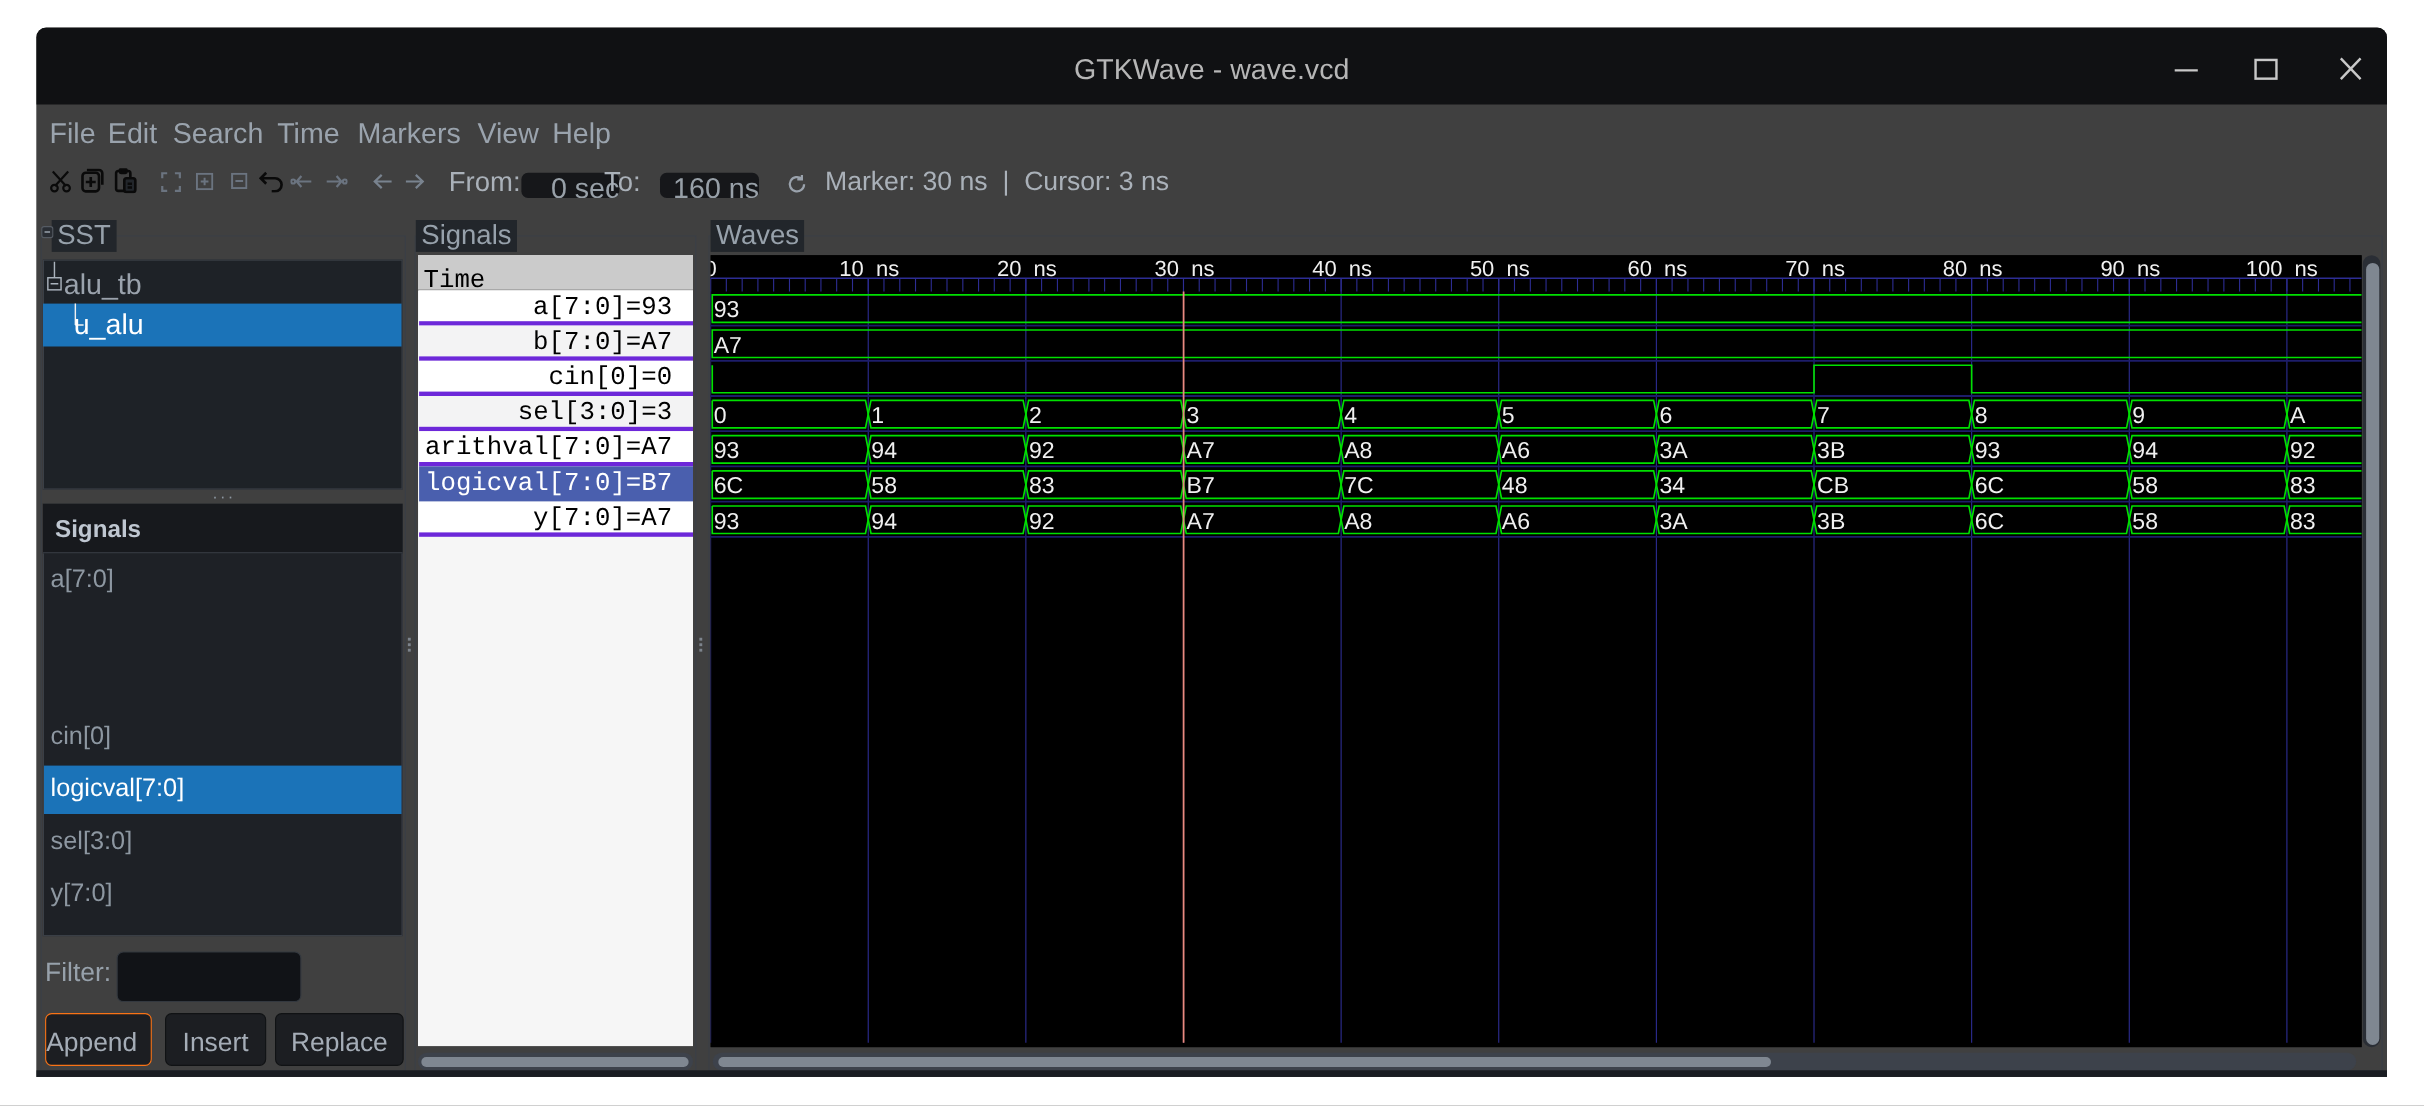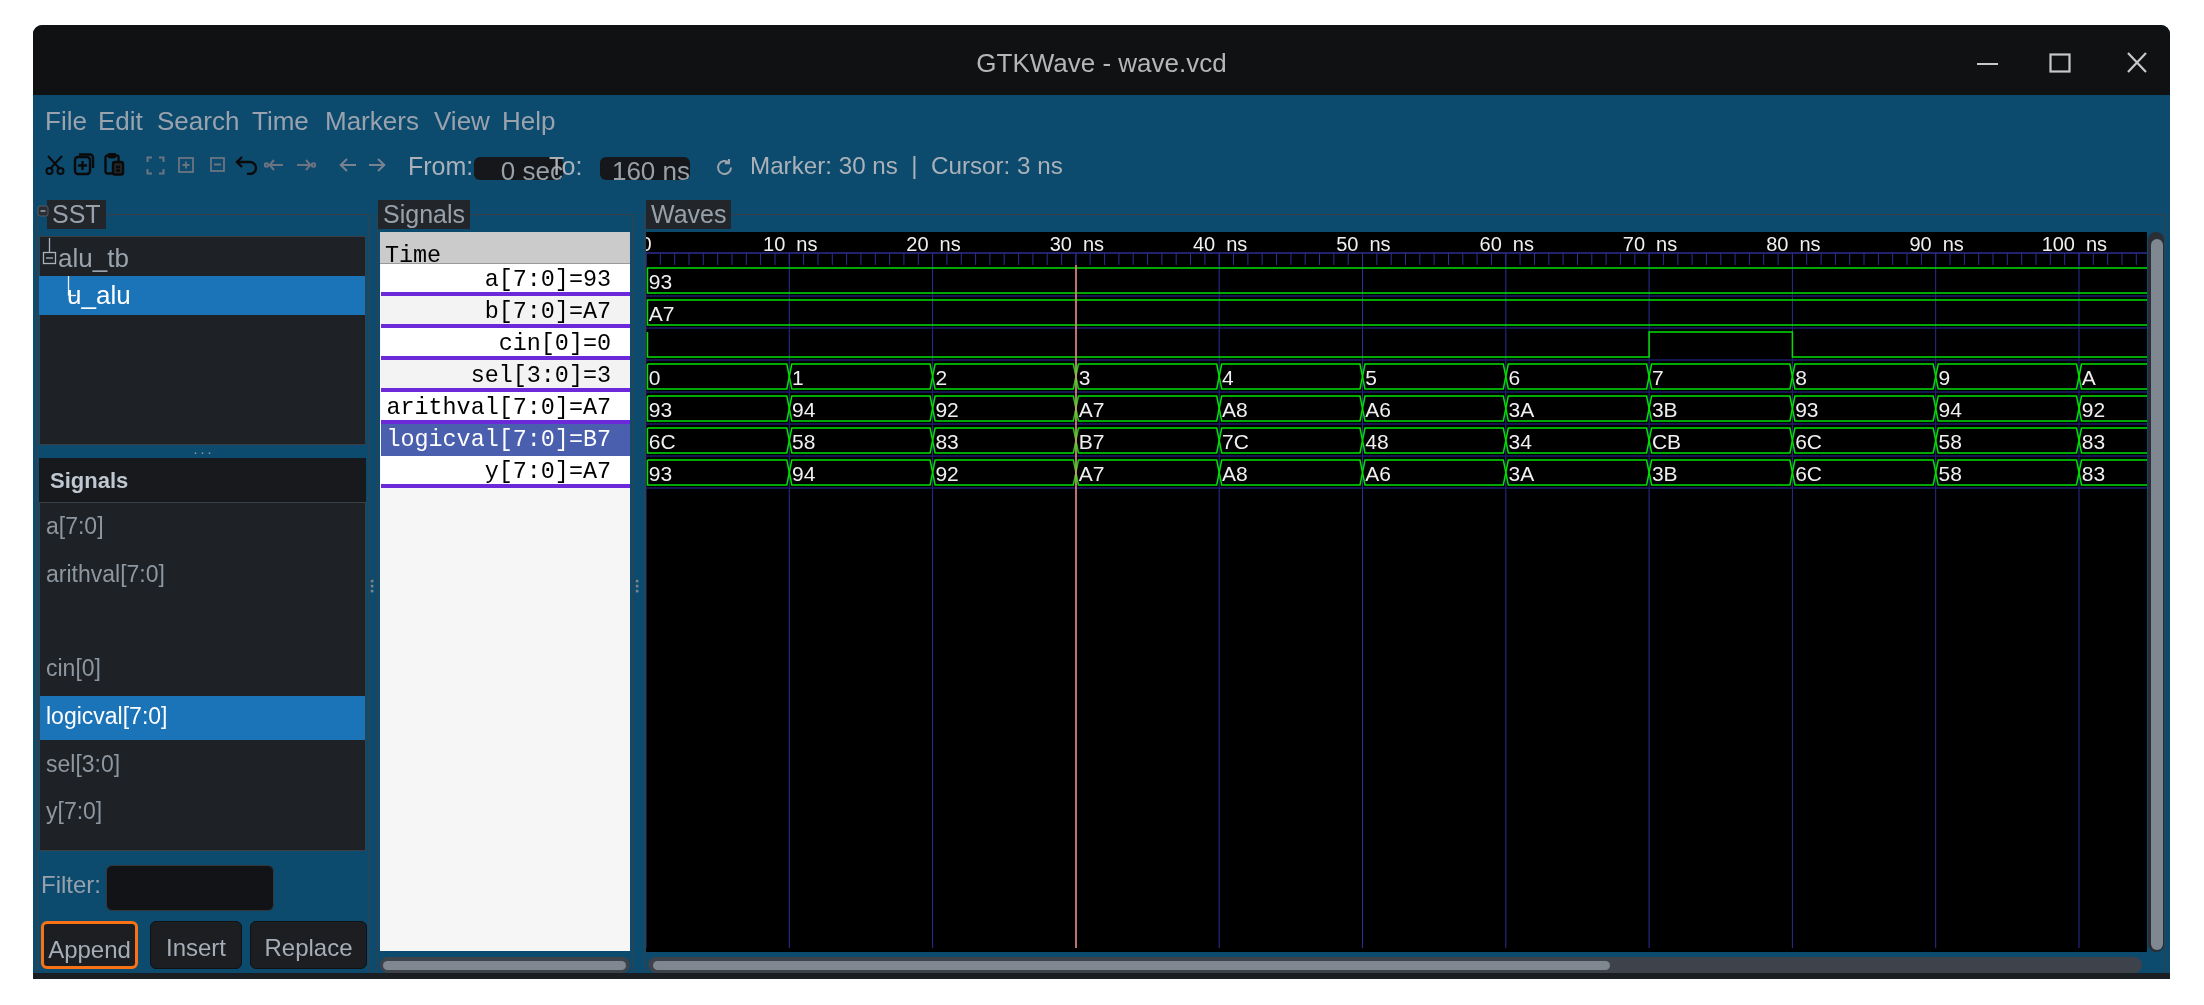--- a/index.html
+++ b/index.html
@@ -1,16 +1,16 @@
 <!DOCTYPE html>
 <html><head><meta charset="utf-8"><style>
 * { margin:0; padding:0; box-sizing:border-box; }
 html,body { width:2204px; height:1005px; background:#fff; font-family:"Liberation Sans",sans-serif; }
 #win { position:absolute; left:33px; top:25px; width:2137px; height:954px;
-  background:#0c4a6e; border-radius:9px 9px 0 0; overflow:hidden; }
+  background:#404040; border-radius:9px 9px 0 0; overflow:hidden; }
 #title { position:absolute; left:0; top:0; width:100%; height:70px; background:#101113; }
 #title .t { position:absolute; left:0; width:100%; top:23px; text-align:center;
   color:#b6b6b6; font-size:26px; }
 .wbtn { position:absolute; top:0; }
 #menubar { position:absolute; left:0; top:70px; width:100%; height:50px; }
 #menubar span { position:absolute; top:11px; font-size:26px; color:#9aa3ad; }
 #toolbar { position:absolute; left:0; top:120px; width:100%; height:50px; }
 #toolbar .tx { position:absolute; font-size:25px; color:#aab1b9; top:7px; }
 .tin { position:absolute; top:12px; height:23px; background:#16171a; border-radius:6px;
   color:#98a0a8; font-size:26px; line-height:28px; text-align:right; padding-left:8px; overflow:hidden; }
@@ -154,28 +154,27 @@
   </svg>
   <div style="position:absolute;left:25px;top:219px;font-size:26px;line-height:29px;color:#9aa2ac">alu_tb</div>
   <div style="position:absolute;left:34px;top:256px;font-size:26px;line-height:29px;color:#fff">u_alu</div>
   <div style="position:absolute;left:160px;top:418px;font-size:15px;color:#8d97a1;letter-spacing:2px">···</div>
 
   <div class="box" style="left:6px;top:433px;width:327px;height:393px;background:#1e2126"></div>
   <div style="position:absolute;left:6px;top:433px;width:327px;height:45px;background:#17191d;border-bottom:1px solid #3a3f46;
        font-size:22px;font-weight:bold;color:#bfc7d1;line-height:45px;padding-left:11px">Signals</div>
   <div style="position:absolute;left:7px;top:671px;width:325px;height:44px;background:#1b73b8"></div>
 <div class="litem" style="top:479px">a[7:0]</div>
-<div class="litem" style="top:527px">arithval[7:0]</div>
 <div class="litem" style="top:621px">cin[0]</div>
 <div class="litem lsel" style="top:669px">logicval[7:0]</div>
 <div class="litem" style="top:717px">sel[3:0]</div>
 <div class="litem" style="top:764px">y[7:0]</div>
   <div style="position:absolute;left:8px;top:846px;font-size:24px;color:#97a1ab">Filter:</div>
   <div style="position:absolute;left:73px;top:840px;width:168px;height:46px;background:#111317;border:1px solid #33383f;border-radius:6px"></div>
-  <div class="btn" style="position:absolute;left:8px;top:896px;width:97px;height:48px;background:#1c1e22;border:3px solid #f97316;border-radius:6px;font-size:24px;color:#a5adb7;text-align:center;line-height:51px">Append</div>
+  <div class="btn" style="position:absolute;left:8px;top:896px;width:97px;height:48px;background:#1c1e22;border:1px solid #f97316;border-radius:6px;font-size:24px;color:#a5adb7;text-align:left;line-height:51px">Append</div>
   <div class="btn" style="position:absolute;left:117px;top:896px;width:92px;height:48px;background:#1c1e22;border:1px solid #101214;border-radius:6px;font-size:24px;color:#a5adb7;text-align:center;line-height:51px">Insert</div>
   <div class="btn" style="position:absolute;left:217px;top:896px;width:117px;height:48px;background:#1c1e22;border:1px solid #101214;border-radius:6px;font-size:24px;color:#a5adb7;text-align:center;line-height:51px">Replace</div>
 
   <div class="frame" style="left:344px;top:189px;width:256px;height:760px"></div>
   <div class="flabel" style="left:345px;top:175px">Signals</div>
   <div style="position:absolute;left:347px;top:207px;width:250px;height:719px;background:#f6f6f6"></div>
   <div style="position:absolute;left:347px;top:207px;width:250px;height:32px;background:#cbcbcb;
        font-family:'Liberation Mono',monospace;font-size:23.4px;color:#000;line-height:49px;padding-left:5px;border-bottom:1px solid #9a9a9a">Time</div>
   <div class="mrow" style="top:239px">a[7:0]=93</div>
 <div class="mrow alt" style="top:271px">b[7:0]=A7</div>

